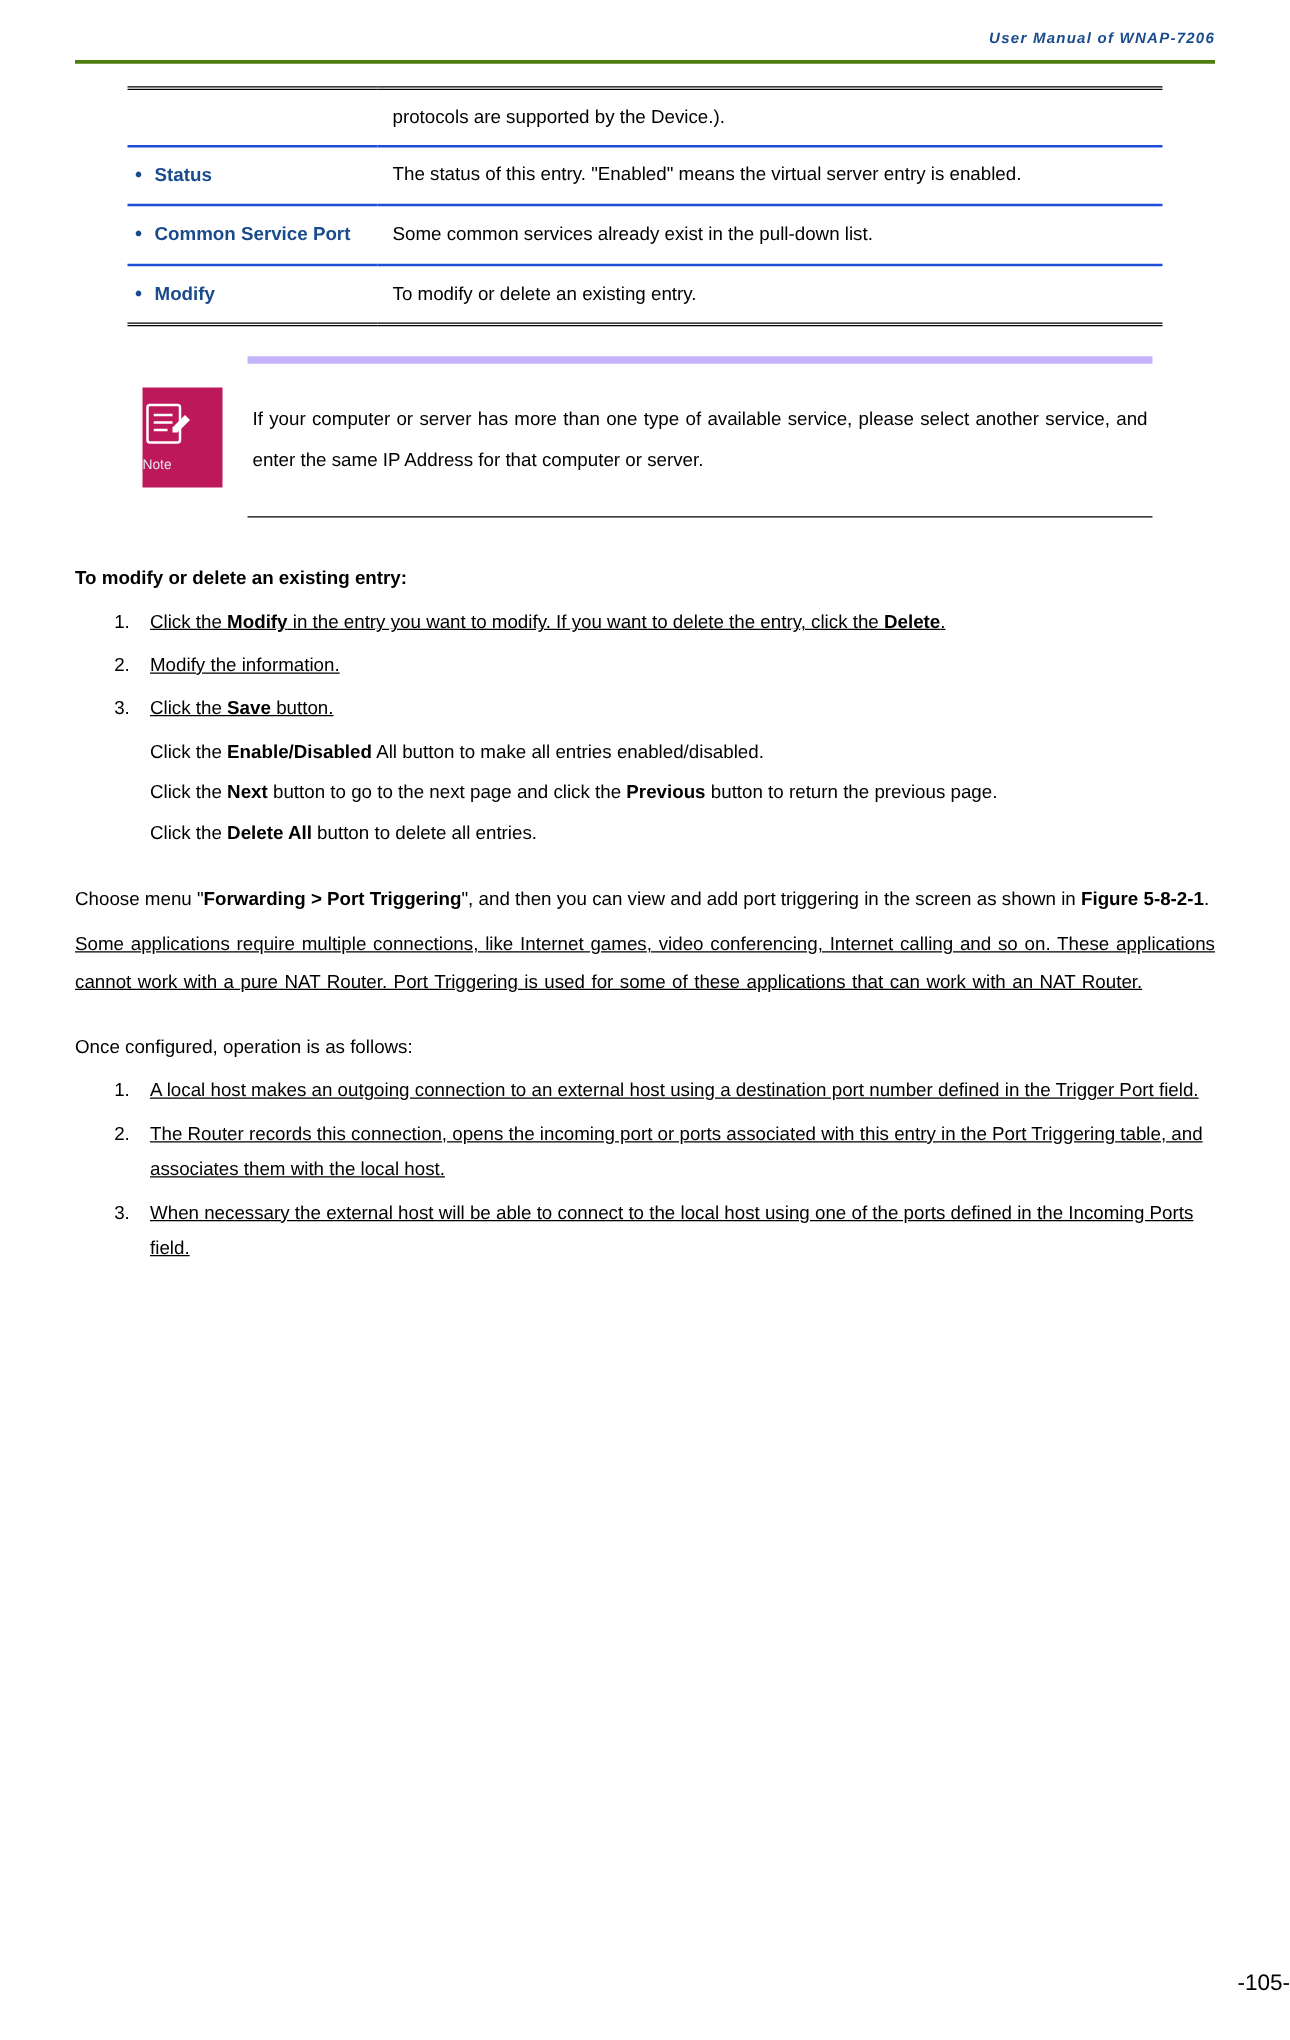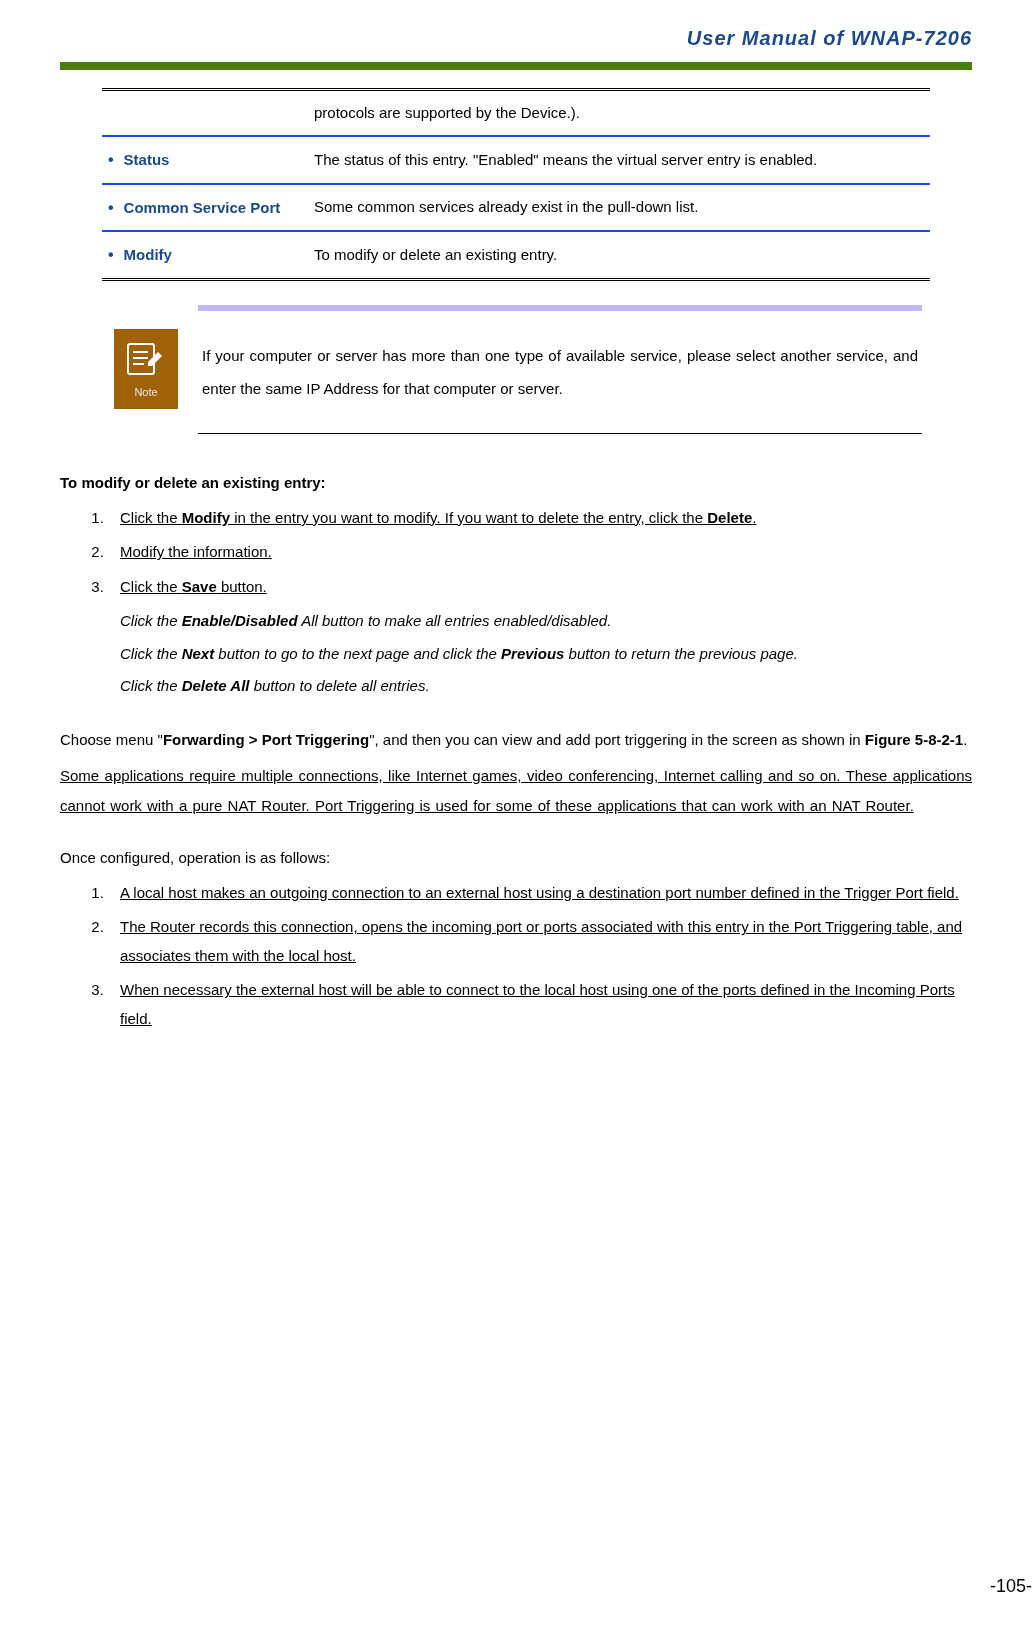--- a/index.html
+++ b/index.html
@@ -14,23 +14,23 @@
       line-height: 1.8;
     }
     .page {
       padding: 20px 60px 40px 60px;
     }
     .header {
       text-align: right;
       color: #1a4b8c;
       font-weight: bold;
       font-style: italic;
-      font-size: 20px;
+      font-size: 12px;
       padding-bottom: 6px;
-      border-bottom: 8px solid #4d7c0f;
+      border-bottom: 3px solid #4d7c0f;
       margin-bottom: 18px;
       letter-spacing: 1px;
     }
     .def-table {
       width: 828px;
       margin: 0 auto 24px auto;
       border-collapse: collapse;
       border-top: 3px double #000;
       border-bottom: 3px double #000;
     }
@@ -70,24 +70,23 @@
       flex-shrink: 0;
       display: flex;
       flex-direction: column;
       align-items: center;
       justify-content: center;
       margin-right: 16px;
     }
     .note-icon-box {
       width: 64px;
       height: 80px;
-      background: #a16207;
+      background: #be185d;
       display: flex;
       flex-direction: column;
-      align-items: center;
       justify-content: center;
       color: #fff;
       font-size: 10px;
     }
     .note-icon-svg {
       width: 44px;
       height: 44px;
     }
     .note-icon-label {
       color: #e5e7eb;
@@ -121,21 +120,20 @@
       line-height: 1.9;
     }
     .sub-lines {
       margin-left: 60px;
       margin-top: -18px;
       margin-bottom: 24px;
     }
     .sub-lines div {
       line-height: 1.9;
       margin-bottom: 4px;
-      font-style: italic;
     }
     .bold { font-weight: bold; }
     h3.subsection {
       font-size: 17px;
       font-weight: bold;
       margin-top: 30px;
       margin-bottom: 14px;
     }
     .body-para {
       line-height: 2.0;

